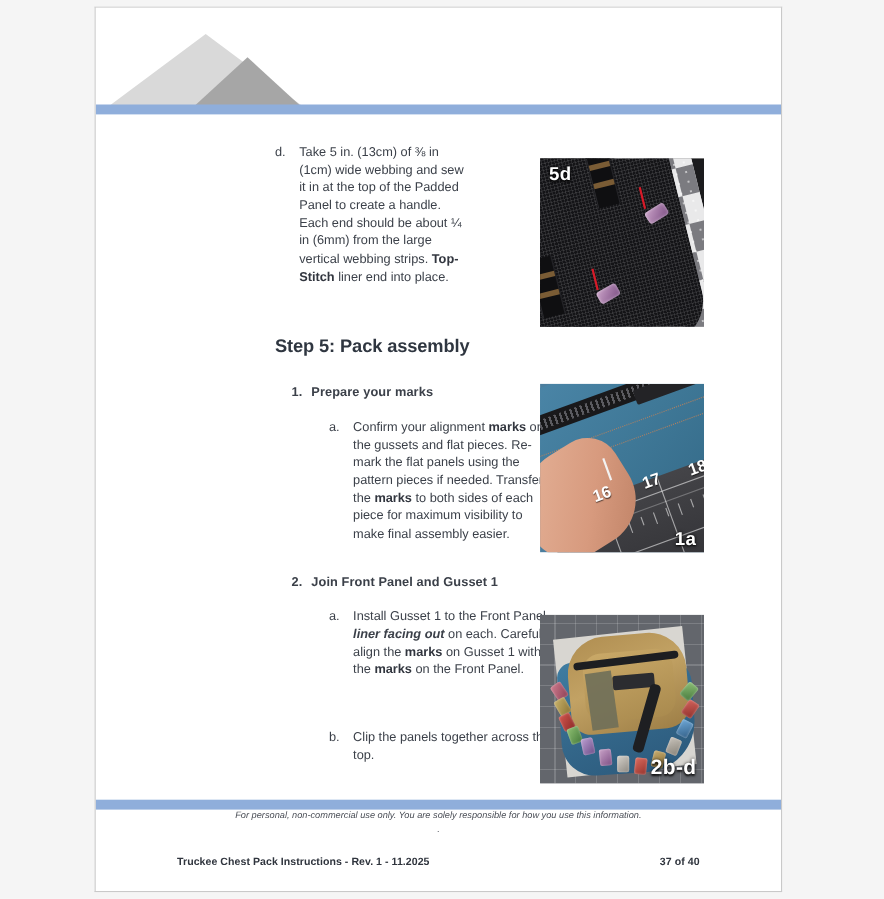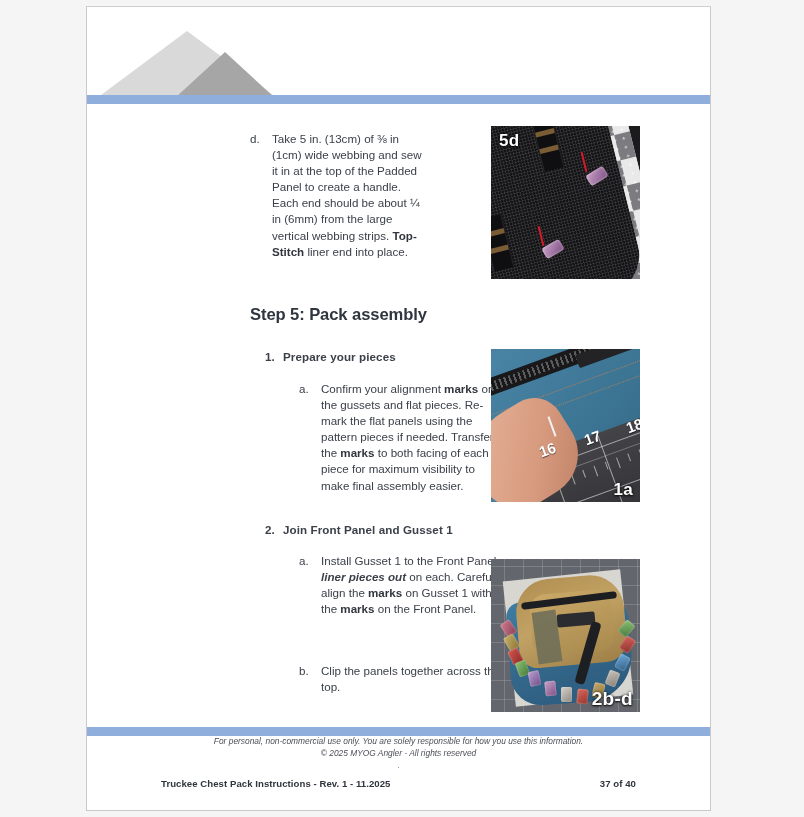--- a/index.html
+++ b/index.html
@@ -365,53 +365,53 @@
           <span class="marker">d.</span>
           <span class="li-body"><span>Take 5 in. (13cm) of ⅜ in (1cm) wide webbing and sew it in at the top of the Padded Panel to create a handle. Each end should be about ¼ in (6mm) from the large vertical webbing strips. </span><b>Top-Stitch</b><span> liner end into place.</span></span>
         </div>
       </div>
 
       <h2 class="step" style="position:absolute; left:163px; top:200px;">Step 5: Pack assembly</h2>
 
       <div class="text-col lvl2" style="left:178px; top:244px; width:250px;">
         <div class="li">
           <span class="marker">1.</span>
-          <span class="li-body">Prepare your pieces</span>
+          <span class="li-body">Prepare your marks</span>
         </div>
       </div>
 
       <div class="text-col lvl3" style="left:212px; top:276px; width:206px;">
         <div class="li">
           <span class="marker">a.</span>
-          <span class="li-body"><span>Confirm your alignment </span><b>marks</b><span> on the gussets and flat pieces. Re-mark the flat panels using the pattern pieces if needed. Transfer the </span><b>marks</b><span> to both facing of each piece for maximum visibility to make final assembly easier.</span></span>
+          <span class="li-body"><span>Confirm your alignment </span><b>marks</b><span> on the gussets and flat pieces. Re-mark the flat panels using the pattern pieces if needed. Transfer the </span><b>marks</b><span> to both sides of each piece for maximum visibility to make final assembly easier.</span></span>
         </div>
       </div>
 
       <div class="text-col lvl2" style="left:178px; top:417px; width:260px;">
         <div class="li">
           <span class="marker">2.</span>
           <span class="li-body">Join Front Panel and Gusset 1</span>
         </div>
       </div>
 
       <div class="text-col lvl3" style="left:212px; top:448px; width:206px;">
         <div class="li">
           <span class="marker">a.</span>
-          <span class="li-body"><span>Install Gusset 1 to the Front Panel, </span><span class="bi">liner pieces out</span><span> on each. Carefully align the </span><b>marks</b><span> on Gusset 1 with the </span><b>marks</b><span> on the Front Panel.</span></span>
+          <span class="li-body"><span>Install Gusset 1 to the Front Panel, </span><span class="bi">liner facing out</span><span> on each. Carefully align the </span><b>marks</b><span> on Gusset 1 with the </span><b>marks</b><span> on the Front Panel.</span></span>
         </div>
       </div>
 
       <div class="text-col lvl3" style="left:212px; top:558px; width:210px;">
         <div class="li">
           <span class="marker">b.</span>
           <span class="li-body">Clip the panels together across the top.</span>
         </div>
       </div>
 
-      <div class="photo" id="photo-5d" style="left:404px; top:21px;text-align:right;">
+      <div class="photo" id="photo-5d" style="left:404px; top:39px;text-align:right;">
         <div id="p5d-mat"></div>
         <div id="p5d-panel"></div>
         <div class="p5d-web" id="p5d-web-a"></div>
         <div class="p5d-web" id="p5d-web-b"></div>
         <div class="p5d-mark" id="p5d-mark-a"></div>
         <div class="p5d-mark" id="p5d-mark-b"></div>
         <div class="p5d-clip" id="p5d-clip-a"></div>
         <div class="p5d-clip" id="p5d-clip-b"></div>
         <span class="tag tag-tl">5d</span>
       </div>
@@ -478,21 +478,20 @@
         <div class="p3-clip" style="left:131px; top:78px; background:linear-gradient(140deg,#d4635c,#8e302b); transform:rotate(34deg);"></div>
         <div class="p3-clip" style="left:130px; top:62px; background:linear-gradient(140deg,#8ec077,#47793d); transform:rotate(40deg);"></div>
         <span class="tag tag-br" style="font-size:19px;margin-left:32px;">2b-d</span>
       </div>
 
     </div>
 
     <div class="rule-band" id="footer-rule"></div>
     <div id="footer">
       <div class="foot-small">For personal, non-commercial use only. You are solely responsible for how you use this information.</div>
-      <div class="foot-small">© 2025 MYOG Angler - All rights reserved</div>
       <div class="foot-dot">.</div>
     </div>
     <div id="foot-bottom">
       <span>Truckee Chest Pack Instructions - Rev. 1 - 11.2025</span>
       <span>37 of 40</span>
     </div>
 
   </div>
 </div>
 

